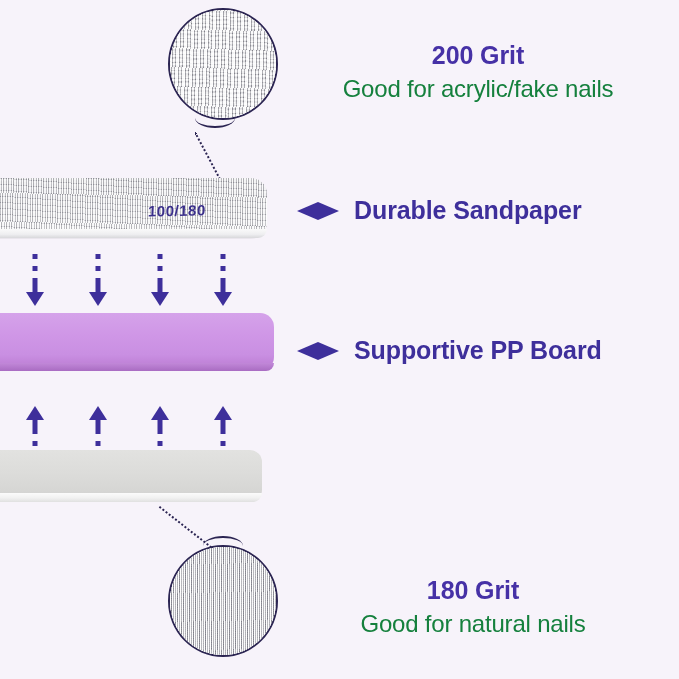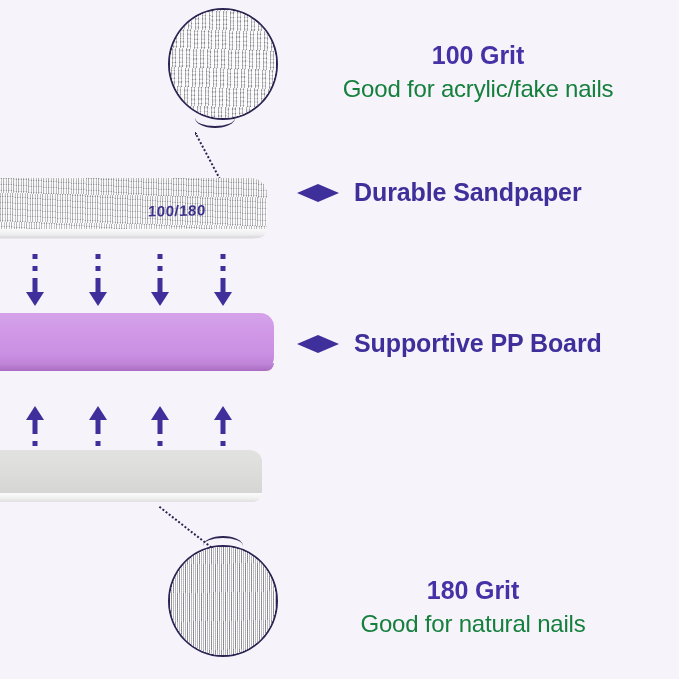--- a/index.html
+++ b/index.html
@@ -221,22 +221,22 @@
   .arrow svg { display: block; }
 
   
   .feature {
     position: absolute;
     left: 296px;
     display: flex;
     align-items: center;
     gap: 14px;
   }
-  #feature-0 { top: 178px; justify-content: space-between; }
-  #feature-1 { top: 329px; }
+  #feature-0 { top: 196px; justify-content: space-between; }
+  #feature-1 { top: 336px; }
   #feature-2 { top: 462px; }
   .feature-bullet {
     width: 44px;
     height: 22px;
     flex: 0 0 auto;
   }
   .feature-label {
     font-size: 25px;
     font-weight: 700;
     color: #3e2f9b;
@@ -272,21 +272,21 @@
 
 <div id="stage">
 
   <div id="circle-top" class="magnifier">
     <div class="grit grit-coarse"></div>
   </div>
   <div id="arc-top" class="mag-arc"></div>
   <div id="leader-top" class="leader"></div>
 
   <div id="callout-top" class="callout">
-    <div class="callout-title">100 Grit</div>
+    <div class="callout-title">200 Grit</div>
     <div class="callout-sub">Good for acrylic/fake nails</div>
   </div>
 
   <div id="bar-sandpaper" class="bar">
     <div id="sandpaper-edge"></div>
     <div id="grit-label">100/180</div>
   </div>
 
   <div id="arrows-down" class="arrow-row">
     <div class="arrow">

